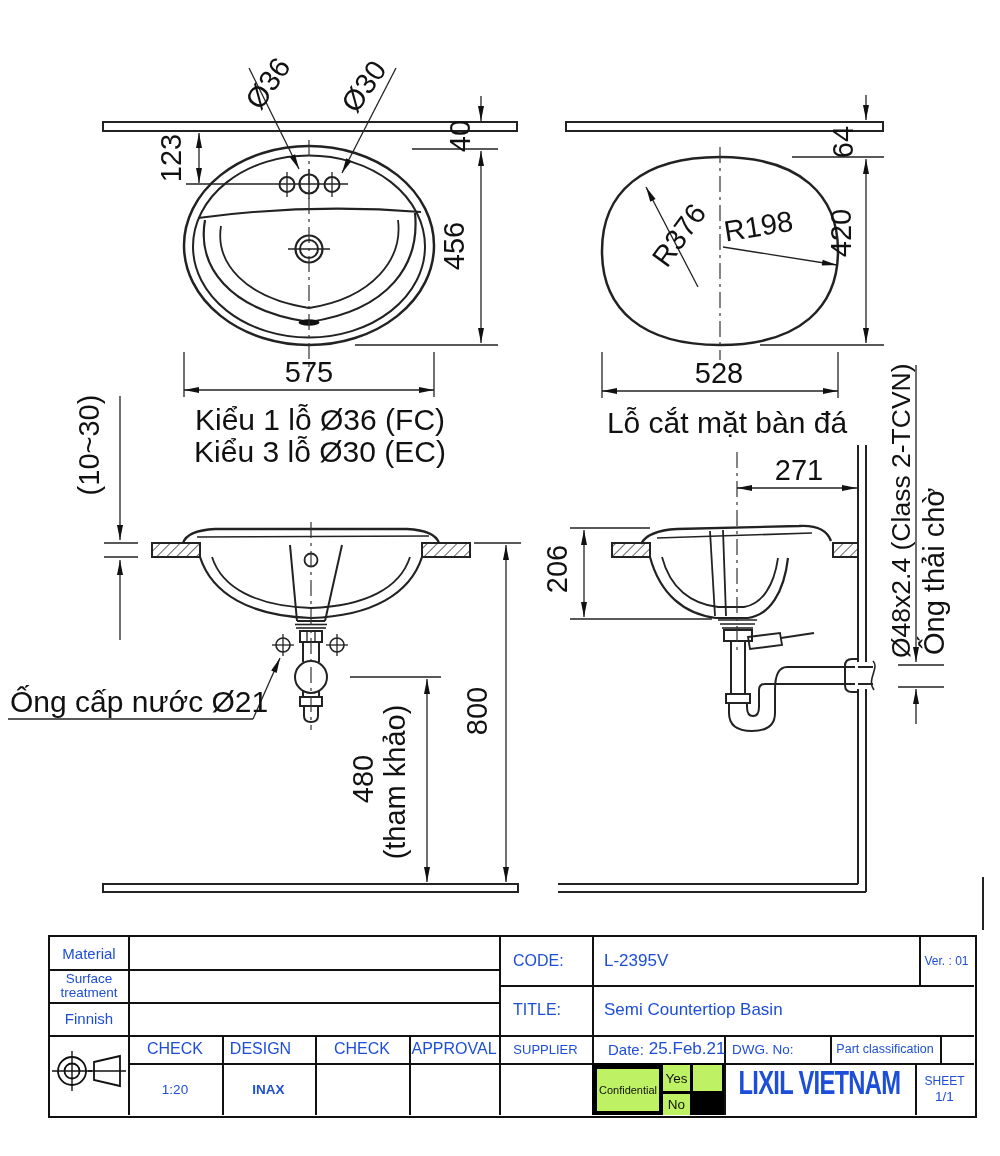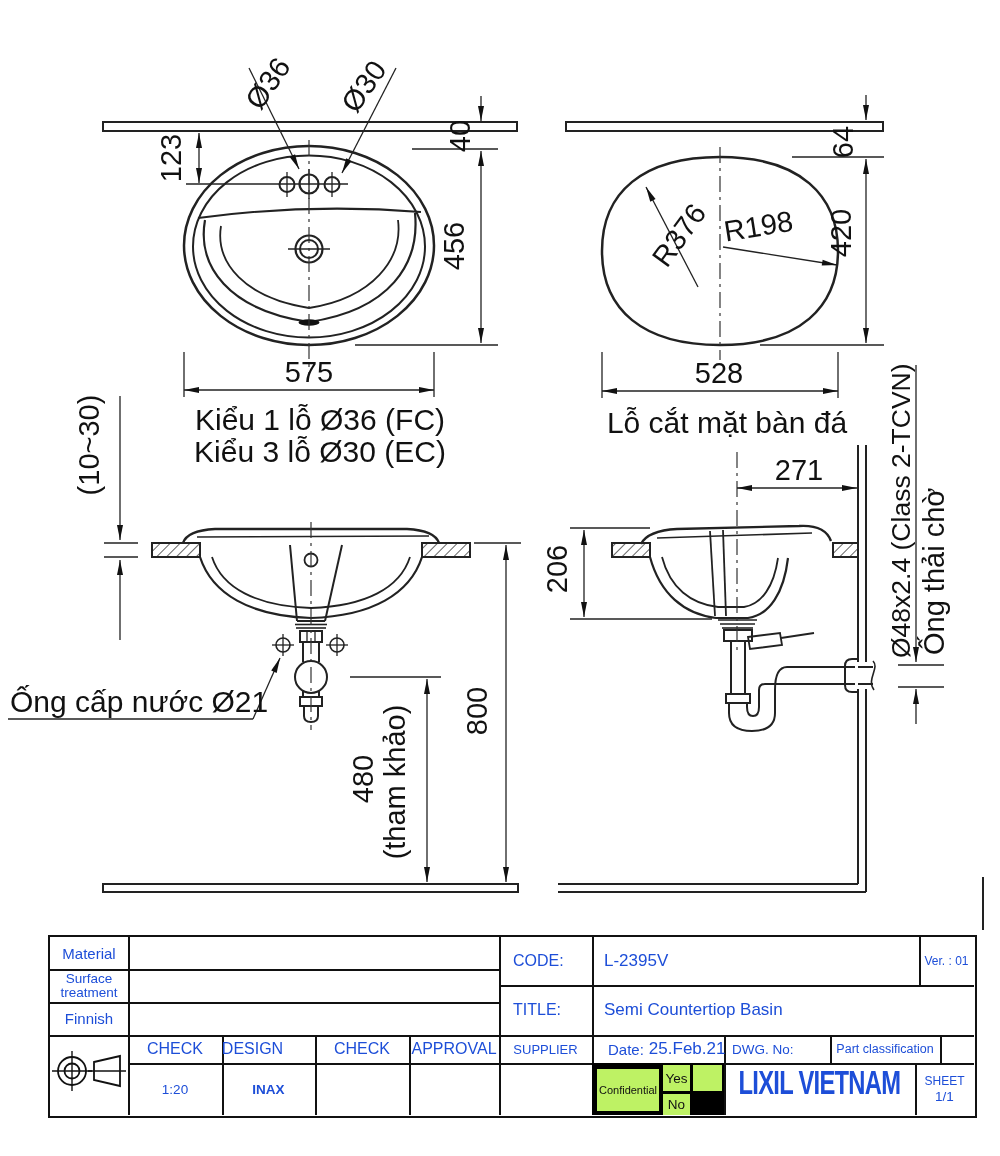--- a/index.html
+++ b/index.html
@@ -236,21 +236,21 @@
       <circle cx="22" cy="28" r="14" fill="none" stroke="#111" stroke-width="1.8"></circle>
       <circle cx="22" cy="28" r="7.5" fill="none" stroke="#111" stroke-width="1.8"></circle>
       <line x1="2" y1="28" x2="42" y2="28" stroke="#111" stroke-width="1.4"></line>
       <line x1="22" y1="8" x2="22" y2="48" stroke="#111" stroke-width="1.4"></line>
       <polygon points="44,19 70,13 70,43 44,37" fill="none" stroke="#111" stroke-width="1.8"></polygon>
       <line x1="38" y1="28" x2="76" y2="28" stroke="#111" stroke-width="1.4"></line>
     </svg>
   </div>
 
   <div class="cell" style="left:78px;top:98px;width:94px;height:28px;font-size:16px;">CHECK</div>
-  <div class="cell" style="left:156px;top:98px;width:93px;height:28px;font-size:16px;">DESIGN</div>
+  <div class="cell" style="left:164px;top:98px;width:93px;height:28px;font-size:16px;">DESIGN</div>
   <div class="cell" style="left:265px;top:98px;width:94px;height:28px;font-size:16px;">CHECK</div>
   <div class="cell" style="left:359px;top:98px;width:90px;height:28px;font-size:16px;">APPROVAL</div>
   <div class="cell" style="left:78px;top:126px;width:94px;height:52px;font-size:13.5px;">1:20</div>
   <div class="cell" style="left:172px;top:126px;width:93px;height:52px;font-size:13.5px;font-weight:600;">INAX</div>
   <div class="cell" style="left:265px;top:126px;width:94px;height:52px;"></div>
   <div class="cell" style="left:359px;top:126px;width:90px;height:52px;"></div>
 
   <div class="cell left" style="left:449px;top:0;width:93px;height:48px;padding-left:14px;font-size:16px;">CODE:</div>
   <div class="cell left" style="left:542px;top:0;width:327px;height:48px;padding-left:12px;font-size:17px;">L-2395V</div>
   <div class="cell" style="left:869px;top:0;width:55px;height:48px;font-size:12px;">Ver. : 01</div>

